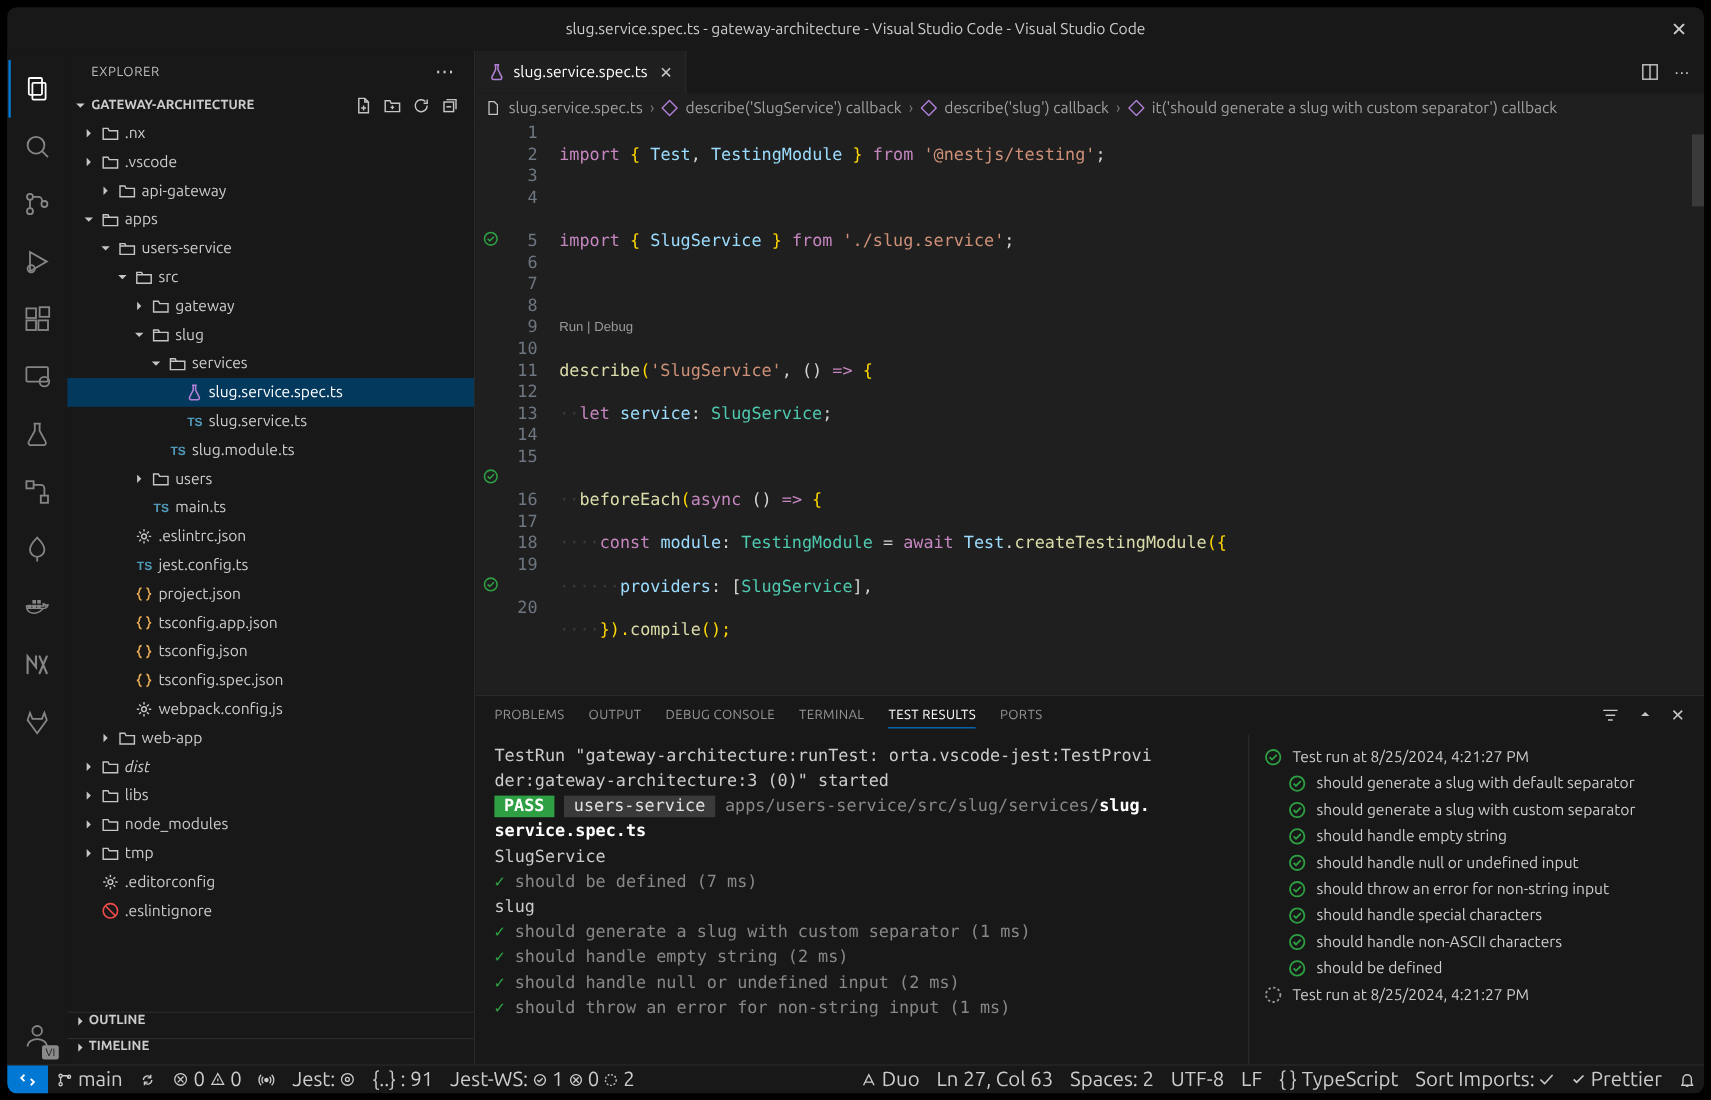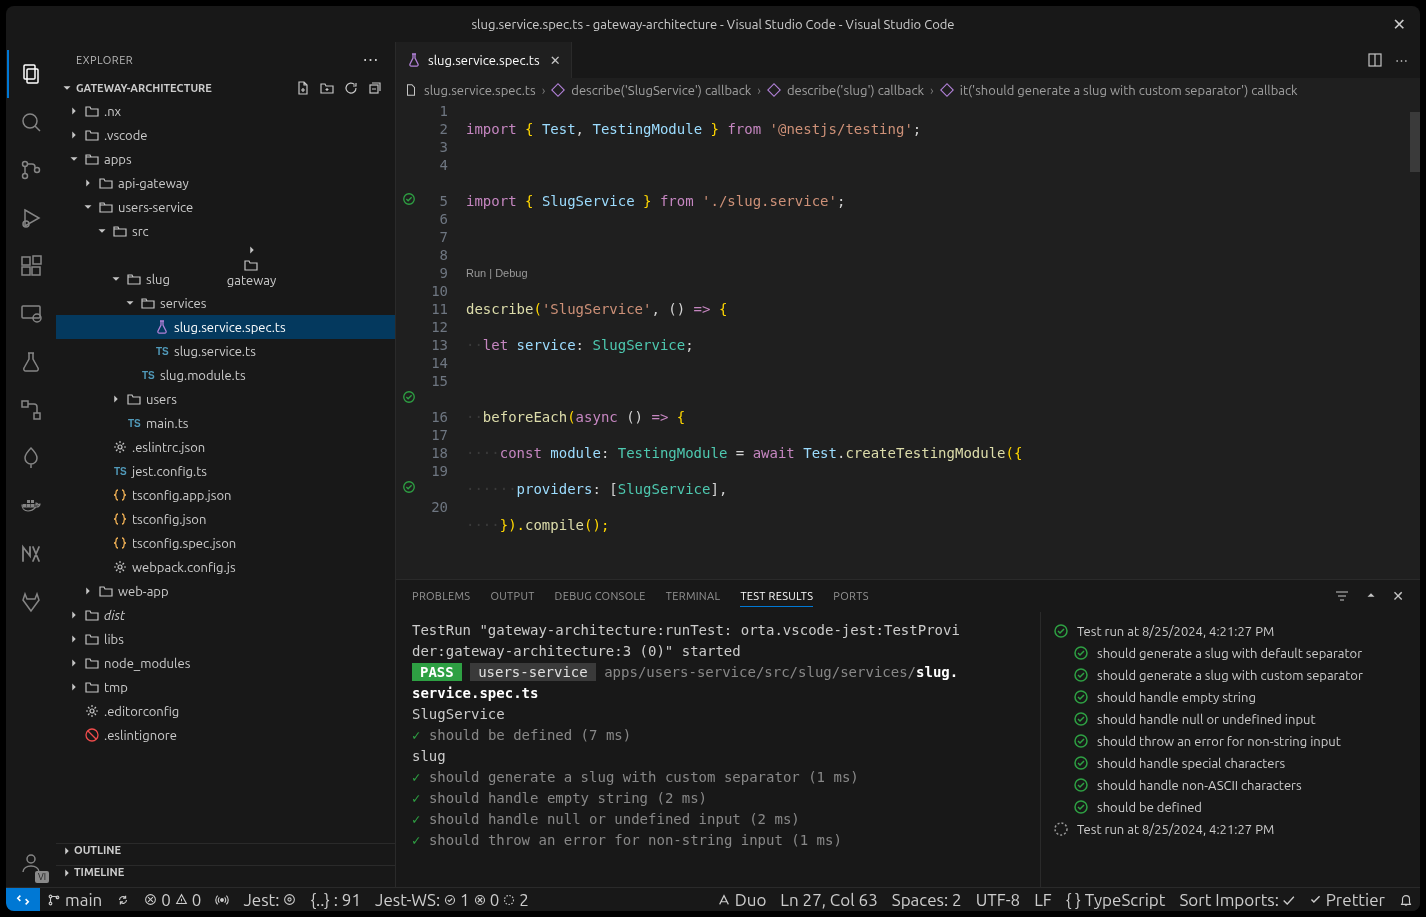--- a/index.html
+++ b/index.html
@@ -236,49 +236,49 @@
                 <path d="M6 4l4 4-4 4z"></path>
               </svg>
             </span>
             <span class="icon folder-icon">
               <svg width="16" height="16" viewBox="0 0 16 16" fill="none" stroke="currentColor" stroke-width="1.2">
                 <path d="M2 4h4l1 2h7v7H2z"></path>
               </svg>
             </span>
             <span class="label">.vscode</span>
           </div>
+          <div class="row" style="padding-left: 24px;">
+            <span class="tw">
+              <svg width="14" height="14" viewBox="0 0 16 16" fill="currentColor">
+                <path d="M6 4l4 4-4 4z"></path>
+              </svg>
+            </span>
+            <span class="icon folder-icon">
+              <svg width="16" height="16" viewBox="0 0 16 16" fill="none" stroke="currentColor" stroke-width="1.2">
+                <path d="M2 4h4l1 2h7v7H2z"></path>
+              </svg>
+            </span>
+            <span class="label">api-gateway</span>
+          </div>
           <div class="row" style="padding-left: 10px;">
             <span class="tw">
               <svg width="14" height="14" viewBox="0 0 16 16" fill="currentColor">
                 <path d="M4 6l4 4 4-4z"></path>
               </svg>
             </span>
             <span class="icon folder-icon">
               <svg width="16" height="16" viewBox="0 0 16 16" fill="none" stroke="currentColor" stroke-width="1.2">
                 <path d="M2 4h4l1 2h7v7H2z M2 6h12"></path>
               </svg>
             </span>
             <span class="label">apps</span>
           </div>
           <div class="row" style="padding-left: 24px;">
             <span class="tw">
               <svg width="14" height="14" viewBox="0 0 16 16" fill="currentColor">
-                <path d="M6 4l4 4-4 4z"></path>
-              </svg>
-            </span>
-            <span class="icon folder-icon">
-              <svg width="16" height="16" viewBox="0 0 16 16" fill="none" stroke="currentColor" stroke-width="1.2">
-                <path d="M2 4h4l1 2h7v7H2z"></path>
-              </svg>
-            </span>
-            <span class="label">api-gateway</span>
-          </div>
-          <div class="row" style="padding-left: 24px;">
-            <span class="tw">
-              <svg width="14" height="14" viewBox="0 0 16 16" fill="currentColor">
                 <path d="M4 6l4 4 4-4z"></path>
               </svg>
             </span>
             <span class="icon folder-icon">
               <svg width="16" height="16" viewBox="0 0 16 16" fill="none" stroke="currentColor" stroke-width="1.2">
                 <path d="M2 4h4l1 2h7v7H2z M2 6h12"></path>
               </svg>
             </span>
             <span class="label">users-service</span>
           </div>
@@ -288,21 +288,21 @@
                 <path d="M4 6l4 4 4-4z"></path>
               </svg>
             </span>
             <span class="icon folder-icon">
               <svg width="16" height="16" viewBox="0 0 16 16" fill="none" stroke="currentColor" stroke-width="1.2">
                 <path d="M2 4h4l1 2h7v7H2z M2 6h12"></path>
               </svg>
             </span>
             <span class="label">src</span>
           </div>
-          <div class="row" style="padding-left: 52px; flex-direction: column;">
+          <div class="row" style="padding-left: 52px;">
             <span class="tw">
               <svg width="14" height="14" viewBox="0 0 16 16" fill="currentColor">
                 <path d="M6 4l4 4-4 4z"></path>
               </svg>
             </span>
             <span class="icon folder-icon">
               <svg width="16" height="16" viewBox="0 0 16 16" fill="none" stroke="currentColor" stroke-width="1.2">
                 <path d="M2 4h4l1 2h7v7H2z"></path>
               </svg>
             </span>
@@ -398,20 +398,29 @@
           </div>
           <div class="row" style="padding-left: 38px;">
             <span class="tw"></span>
             <span class="icon">
               <svg width="16" height="16" viewBox="0 0 16 16">
                 <rect width="16" height="16" fill="none"></rect>
                 <text x="2" y="12" font-size="10" font-weight="700" fill="#519aba" font-family="sans-serif">TS</text>
               </svg>
             </span>
             <span class="label">jest.config.ts</span>
+          </div>
+          <div class="row" style="padding-left: 38px;">
+            <span class="tw"></span>
+            <span class="icon">
+              <svg width="16" height="16" viewBox="0 0 16 16" fill="none" stroke="#e8ab53" stroke-width="1.3">
+                <path d="M6 3c-2 0-2 2-2 3s-1 2-2 2c1 0 2 1 2 2s0 3 2 3M10 3c2 0 2 2 2 3s1 2 2 2c-1 0-2 1-2 2s0 3-2 3"></path>
+              </svg>
+            </span>
+            <span class="label">project.json</span>
           </div>
           <div class="row" style="padding-left: 38px;">
             <span class="tw"></span>
             <span class="icon">
               <svg width="16" height="16" viewBox="0 0 16 16" fill="none" stroke="#e8ab53" stroke-width="1.3">
                 <path d="M6 3c-2 0-2 2-2 3s-1 2-2 2c1 0 2 1 2 2s0 3 2 3M10 3c2 0 2 2 2 3s1 2 2 2c-1 0-2 1-2 2s0 3-2 3"></path>
               </svg>
             </span>
             <span class="label">tsconfig.app.json</span>
           </div>

